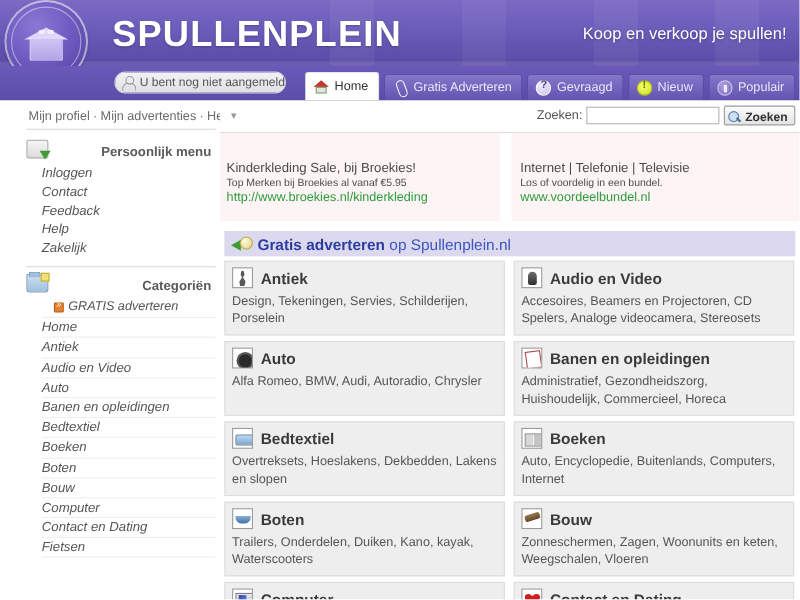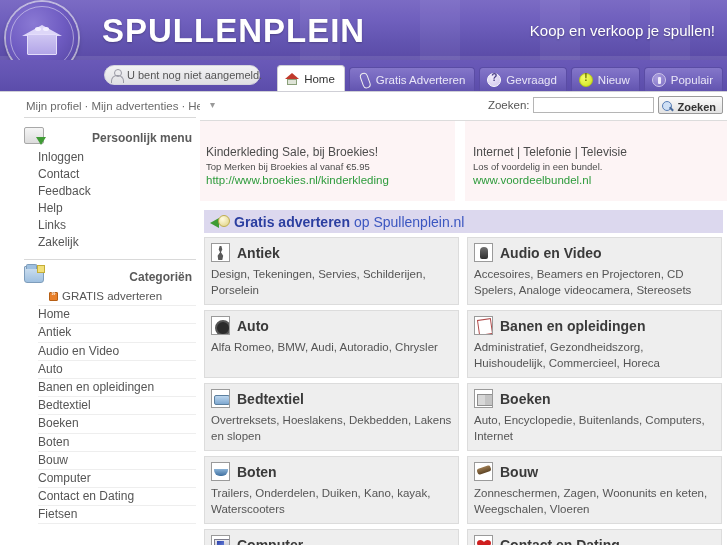--- a/index.html
+++ b/index.html
@@ -252,21 +252,21 @@
   .ic-folder::before {
     content:""; position:absolute; left:1px; top:-3px;
     width:9px; height:4px; background:#9fc0e0;
     border:1px solid #7e9dbb; border-bottom:none; border-radius:2px 2px 0 0;
   }
   .ic-folder::after {
     content:""; position:absolute; right:-2px; top:-2px;
     width:6px; height:6px; background:#f2e07a; border:1px solid #c4ad38;
   }
 
-  ul.menu { list-style: none; margin: 0; padding: 0 0 0 14px; }
+  ul.menu { list-style: none; margin: 0; padding: 0 0 0 14px; font-style: italic; }
   ul.menu li {
     font-size: 12px;
     line-height: 15px;
     padding: 1px 0;
     color: #555;
     cursor: pointer;
     white-space: nowrap;
   }
   ul.cats li { border-bottom: 1px solid #eeeeee; padding: 1.1px 0; }
   ul.cats li.gratis {
@@ -518,21 +518,20 @@
     <div class="panel">
       <div class="panel-head">
         <span class="phicon ic-profile"></span>
         <span>Persoonlijk menu</span>
       </div>
       <ul class="menu">
         <li>Inloggen</li>
         <li>Contact</li>
         <li>Feedback</li>
         <li>Help</li>
-        <li>Links</li>
         <li>Zakelijk</li>
       </ul>
     </div>
 
     <div class="hr-line" style="margin-top:8px"></div>
 
     <div class="panel" style="margin-top:6px">
       <div class="panel-head">
         <span class="phicon ic-folder"></span>
         <span>Categoriën</span>

